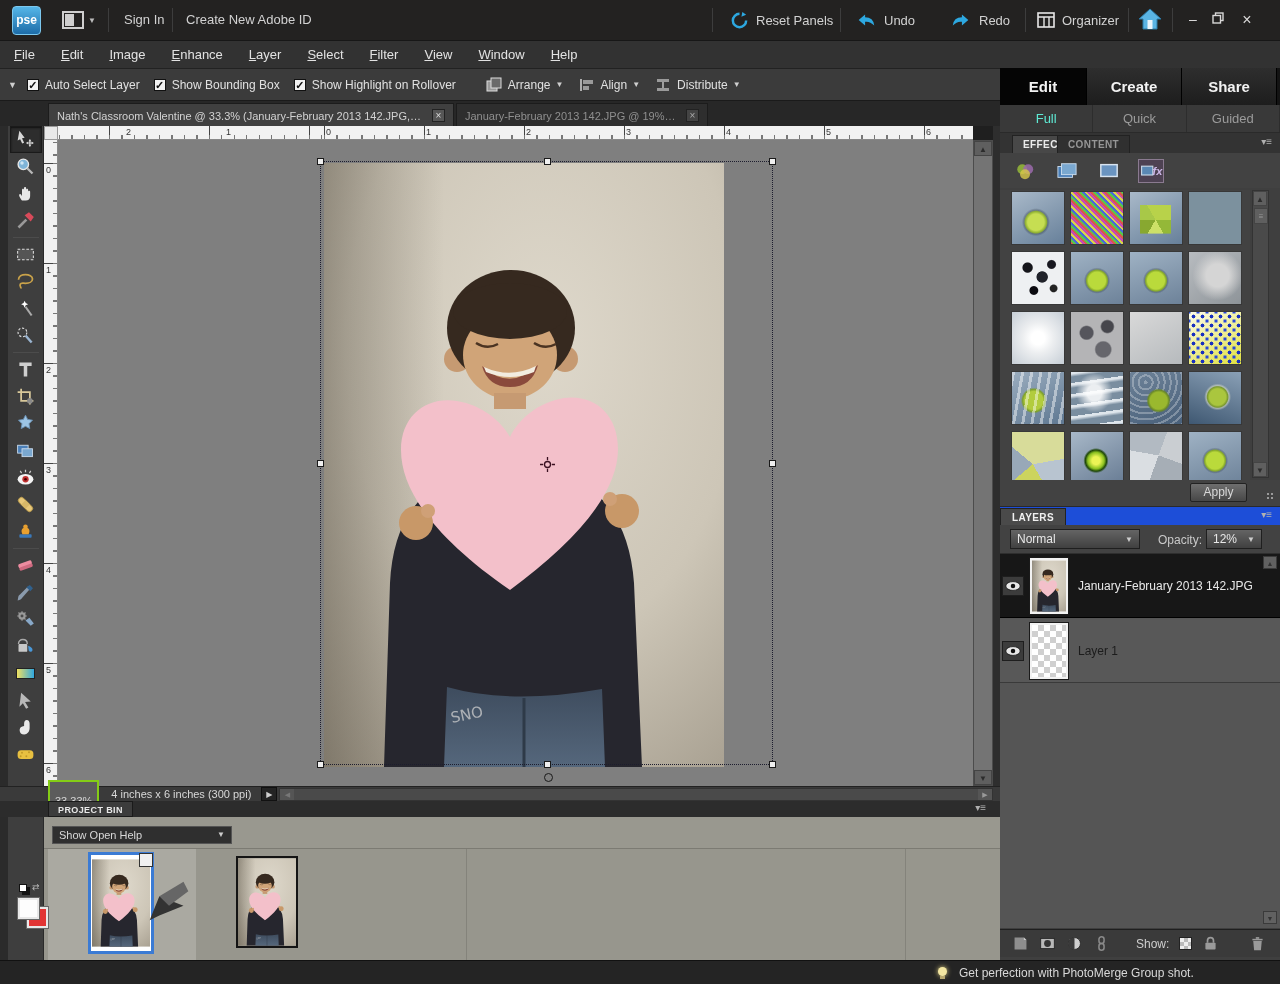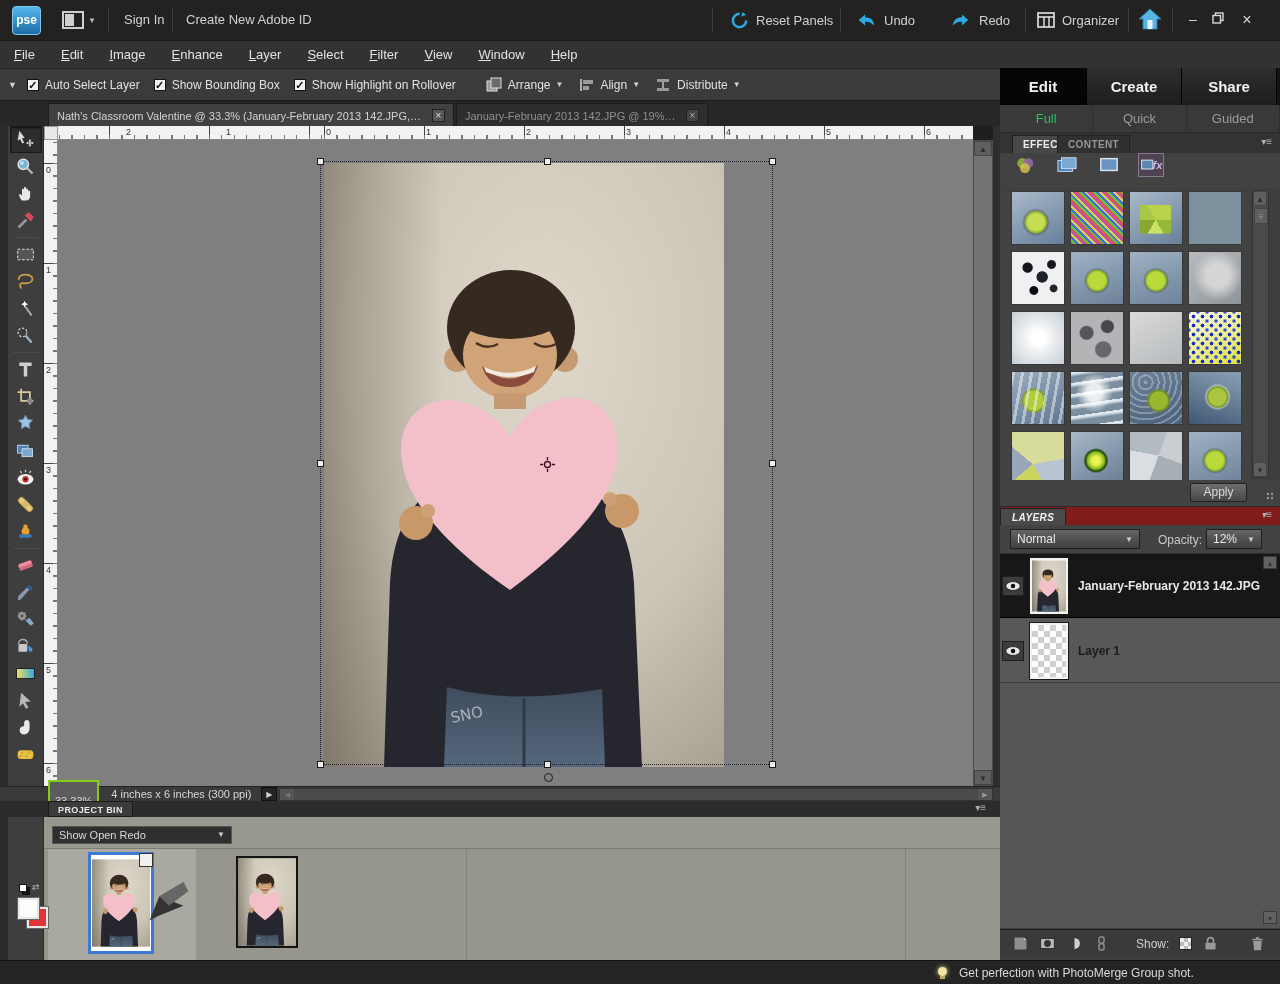--- a/index.html
+++ b/index.html
@@ -126,48 +126,48 @@
   
   #right-panel { left:1000px; top:68px; width:280px; height:892px; background:#3f3f3f; }
   #panel-tabs { position:absolute; left:0; top:0; width:280px; height:37px; background:#141414; display:flex; }
   .ptab { height:37px; font-size:15px; font-weight:bold; color:#f2f2f2; display:flex; align-items:center;
     justify-content:center; border-right:1px solid #000; }
   .ptab.active { background:#050505; }
   .ptab.idle { background:linear-gradient(180deg,#2e2e2e,#1d1d1d); }
   #mode-row { position:absolute; left:0; top:37px; width:280px; height:28px; background:#393939;
     border-bottom:1px solid #2a2a2a; display:flex; }
   .mode { flex:1; text-align:center; line-height:28px; font-size:13px; color:#9b9b9b; border-right:1px solid #2d2d2d;}
-  .mode.active { color:#22c55e; }
+  .mode.active { color:#5eead4; }
   #fx-tabs { position:absolute; left:0; top:65px; width:280px; height:20px; background:#333; }
   .fxtab { position:absolute; top:2px; height:18px; font-size:10px; font-weight:bold; letter-spacing:.4px;
     padding:0 10px; line-height:18px; }
   #fxtab-effects { left:12px; background:#484848; color:#ececec; border:1px solid #222; border-bottom:none;}
   #fxtab-content { left:57px; background:#303030; color:#969696; border:1px solid #222; border-bottom:none;}
   #fx-menu { position:absolute; right:8px; top:3px; color:#b0b0b0; font-size:10px; }
   #fx-iconrow { position:absolute; left:0; top:85px; width:280px; height:35px; background:#424242;
-    display:flex; gap:16px; padding-left:12px; }
+    display:flex; align-items:center; gap:16px; padding-left:12px; }
   .fxicon { width:26px; height:24px; display:flex; align-items:center; justify-content:center; }
   .fxicon svg { width:22px; height:20px; }
   .fxicon.selected { background:#4e4253; border:1px solid #8a7a90; }
   .fxicon .fxlbl { color:#cdb8e8; font-style:italic; font-size:11px; font-weight:bold; margin-left:-3px;}
   #effects-grid { position:absolute; left:0; top:122px; width:250px; height:290px; background:#424242;
     display:flex; flex-wrap:wrap; gap:8px 7px; padding:2px 0 0 12px; overflow:hidden; }
   .fxthumb { width:52px; height:52px; background:#888; box-shadow:0 0 0 1px #383838; }
   #fx-scroll { position:absolute; left:252px; top:122px; width:17px; height:288px; background:#4a4a4a; border:1px solid #333;}
   #fx-grip { position:absolute; left:1px; top:17px; width:14px; height:16px; background:#5f5f5f; border:1px solid #444;
     color:#999; text-align:center; font-size:8px; line-height:16px;}
   #apply-row { position:absolute; left:0; top:412px; width:280px; height:27px; background:#424242; border-bottom:1px solid #2a2a2a;}
   #apply-btn { position:absolute; right:33px; top:3px; width:57px; height:19px; border-radius:2px;
     background:linear-gradient(180deg,#6e6e6e,#474747); border:1px solid #222; color:#d8d8d8;
     font-size:12px; text-align:center; line-height:17px; }
   #apply-grip { position:absolute; right:6px; top:12px; width:8px; height:8px;
     background:radial-gradient(circle,#9a9a9a 0 1px,transparent 1.2px) 0 0/4px 4px; }
 
   
-  #layers-header { position:absolute; left:0; top:439px; width:280px; height:18px; background:#7f1d1d;font-style:italic; }
+  #layers-header { position:absolute; left:0; top:439px; width:280px; height:18px; background:#1d4ed8; }
   #layers-tab { position:absolute; left:0; top:1px; height:17px; background:#4a4a4a; color:#f0f0f0; font-size:10px;
     font-weight:bold; letter-spacing:.4px; line-height:17px; padding:0 11px; border:1px solid #222; border-bottom:none;}
   #layers-menu { position:absolute; right:8px; top:2px; color:#b0b0b0; font-size:10px; }
   #layers-ctl { position:absolute; left:0; top:457px; width:280px; height:29px; background:#424242;
     border-bottom:1px solid #2e2e2e; }
   .dd { position:absolute; height:20px; background:linear-gradient(180deg,#646464,#404040); border:1px solid #1f1f1f;
     color:#e8e8e8; font-size:12px; display:flex; align-items:center; justify-content:space-between; padding:0 6px;}
   .dd .caret { font-size:8px; color:#ccc; }
   #blend-dd { left:10px; top:4px; width:130px; }
   #opacity-label { position:absolute; left:158px; top:8px; font-size:12px; color:#c9c9c9; }
@@ -178,21 +178,21 @@
   #layer-row-1 { top:65px; background:#585858; border-bottom:1px solid #3a3a3a; color:#1c1c1c; }
   .eye-box { width:22px; height:20px; margin-left:2px; background:#3c3c3c; border:1px solid #1e1e1e;
     display:flex; align-items:center; justify-content:center; }
   .layer-thumb { width:38px; height:56px; margin-left:6px; background:#fff; border:2px solid #f2f2f2;
     outline:1px solid #1a1a1a; }
   .layer-thumb svg { width:34px; height:52px; display:block; }
   .layer-thumb.checker { background:
       linear-gradient(45deg,#cfcfcf 25%,transparent 25% 75%,#cfcfcf 75%),
       linear-gradient(45deg,#cfcfcf 25%,#fff 25% 75%,#cfcfcf 75%);
     background-size:12px 12px; background-position:0 0,6px 6px; }
-  .layer-name { margin-left:10px; font-size:12px; white-space:nowrap;font-weight:bold; }
+  .layer-name { margin-left:10px; font-size:12px; white-space:nowrap; }
   #layers-scroll-up { position:absolute; right:3px; top:2px; width:14px; height:13px; background:#616161;
     border:1px solid #3a3a3a; color:#333; font-size:7px; text-align:center; line-height:13px;}
   #layers-scroll-dn { position:absolute; right:3px; bottom:4px; width:14px; height:13px; background:#616161;
     border:1px solid #3a3a3a; color:#333; font-size:7px; text-align:center; line-height:13px;}
   #layers-footer { position:absolute; left:0; top:861px; width:280px; height:28px; background:#3a3a3a;
     border-top:1px solid #1f1f1f; display:flex; align-items:center; gap:10px; padding-left:12px; }
   #layers-footer svg { width:17px; height:17px; }
   #lock-label { font-size:12px; color:#cfcfcf; margin-left:16px; }
   #lock-checker { width:13px; height:13px; background:
       linear-gradient(45deg,#bbb 25%,transparent 25% 75%,#bbb 75%),
@@ -616,21 +616,21 @@
     <span class="r">▶</span>
   </div>
 </div>
 
 <div id="pb-header" class="abs">
   <div id="pb-tab">PROJECT BIN</div>
   <div id="pb-menu">▾≡</div>
 </div>
 <div id="project-bin" class="abs">
   <div id="pb-dd">
-    <span>Show Open Redo</span>
+    <span>Show Open Help</span>
     <span style="font-size:8px;color:#ccc">▼</span>
   </div>
   <div id="pb-strip">
     <div id="pb-cell1"></div>
     <div class="pb-div" style="left:422px"></div>
     <div class="pb-div" style="left:861px"></div>
     <div id="pb-thumb1">
       <svg viewBox="0 0 400 604">
           <use href="#boy"></use>
         </svg>

